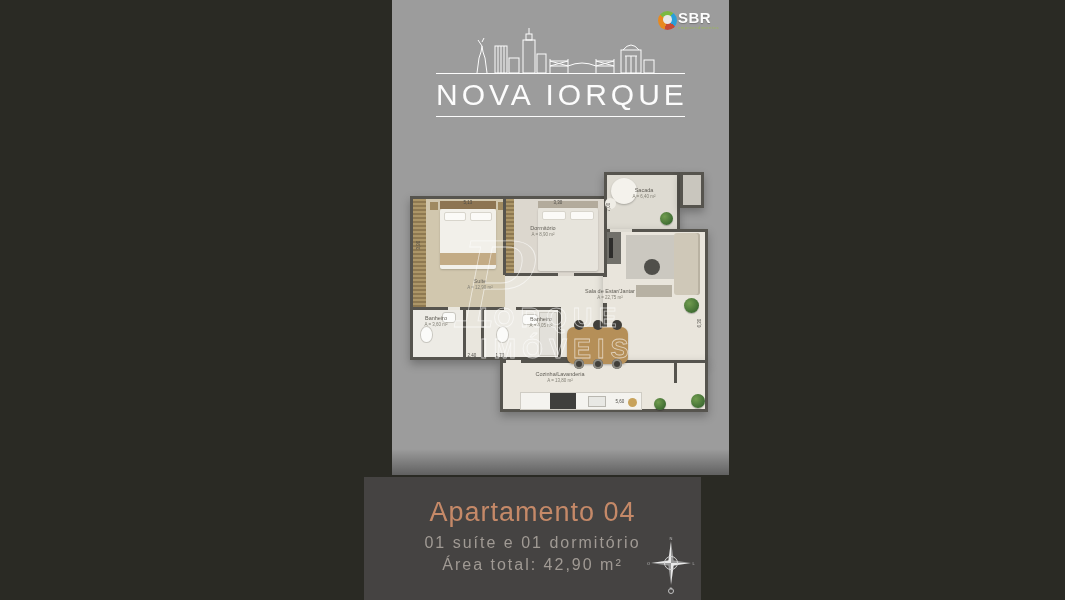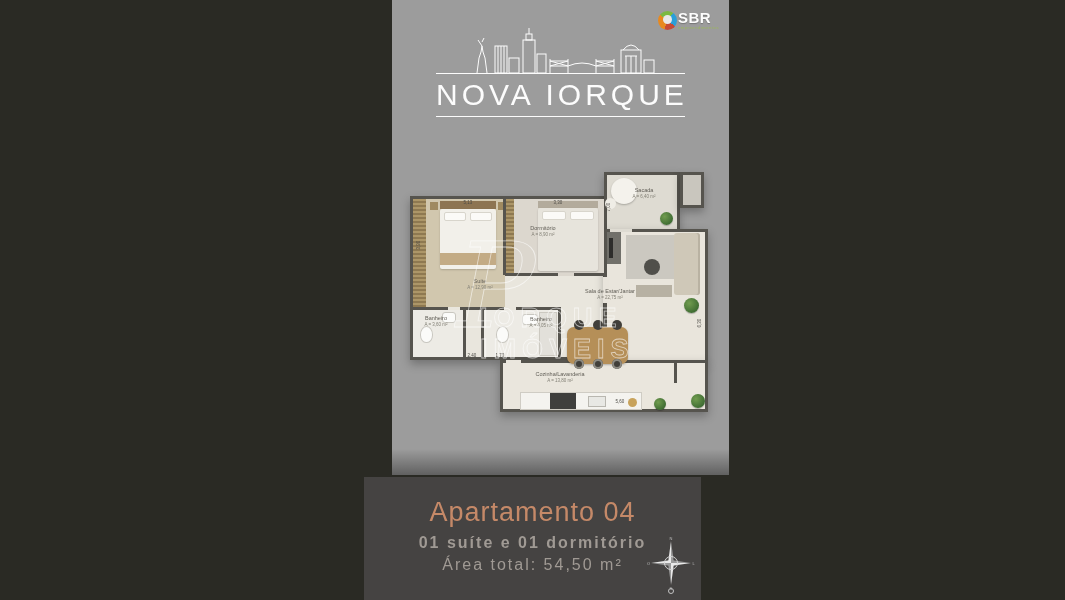--- a/index.html
+++ b/index.html
@@ -51,21 +51,21 @@
   .wm-rest{left:72px;top:138px;font-size:27px;letter-spacing:6px;font-weight:bold;}
 
   .hatch-wood{background:repeating-linear-gradient(180deg,#ac9668 0 2px,#8e7951 2px 4px);}
   .bedwhite{background:#f2f0ea;border-radius:2px;box-shadow:0 1px 2px rgba(0,0,0,.18);}
   .pillow{position:absolute;background:#fbfaf7;border:1px solid #d8d5cc;border-radius:2px;z-index:3;}
   .fixture{position:absolute;background:#fbfbf9;border:1px solid #c9c7c0;z-index:3;}
 
   
   #footer{position:absolute;left:0;top:477px;width:337px;height:123px;background:#454342;text-align:center;}
   .ft-title{position:absolute;left:0;top:20px;width:100%;color:#c58968;font-size:27px;letter-spacing:1px;font-weight:300;text-align:center;}
-  .ft-sub{position:absolute;left:0;top:57px;width:100%;color:#a09a94;font-size:16px;letter-spacing:2px;font-weight:700;}
+  .ft-sub{position:absolute;left:0;top:57px;width:100%;color:#a09a94;font-size:16px;letter-spacing:2px;font-weight:400;}
   .ft-area{position:absolute;left:0;top:79px;width:100%;color:#a09a94;font-size:16px;letter-spacing:2px;font-weight:300;}
   .compass{position:absolute;left:283px;top:56px;}
   .compass text{fill:#bdbdbd;font-size:4px;font-family:"Liberation Sans",sans-serif;}
 </style>
 </head>
 <body>
 
 <div id="stage">
   <div id="poster">
 
@@ -222,21 +222,21 @@
         <div class="dim v" style="left:291px;top:158px;">6,30</div>
 
         <div class="wm wm-p">P</div>
         <div class="wm wm-rest">IORQUE IMÓVEIS</div>
       </div>
     </div>
 
     <div id="footer">
       <div class="ft-title">Apartamento 04</div>
       <div class="ft-sub">01 suíte e 01 dormitório</div>
-      <div class="ft-area">Área total: 54,50 m²</div>
+      <div class="ft-area">Área total: 42,90 m²</div>
 
       <svg class="compass" width="48" height="64" viewBox="0 0 48 64">
         <g>
 
           <polygon points="24,30 15,21 21,27" fill="#b9b9b9"></polygon>
           <polygon points="24,30 33,21 27,27" fill="#8f8f8f"></polygon>
           <polygon points="24,30 15,39 21,33" fill="#8f8f8f"></polygon>
           <polygon points="24,30 33,39 27,33" fill="#b9b9b9"></polygon>
 
           <polygon points="24,8 21,30 24,30" fill="#e9e9e9"></polygon>

